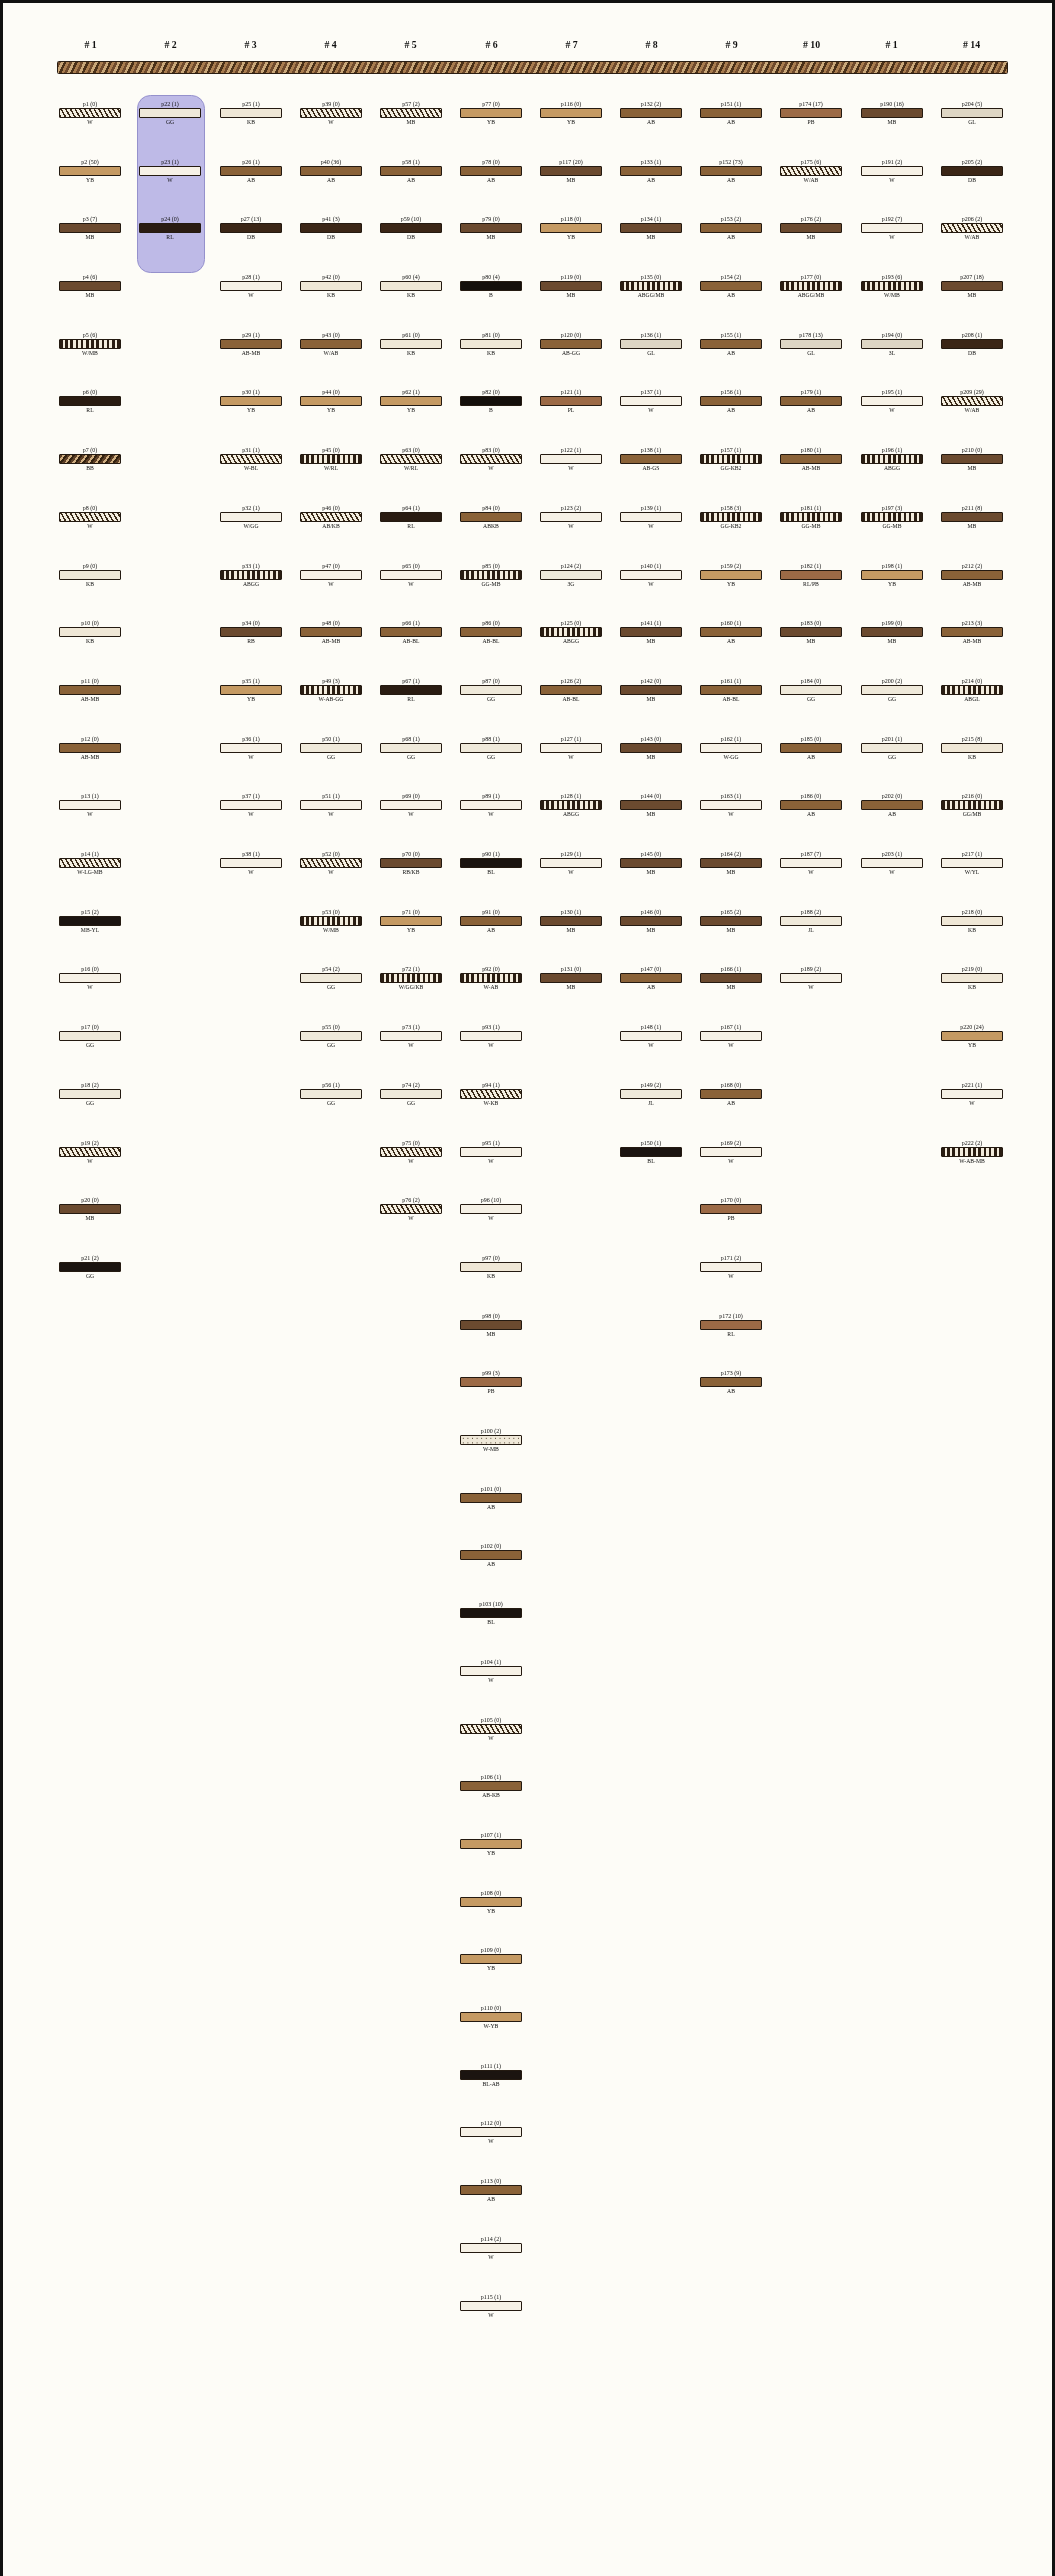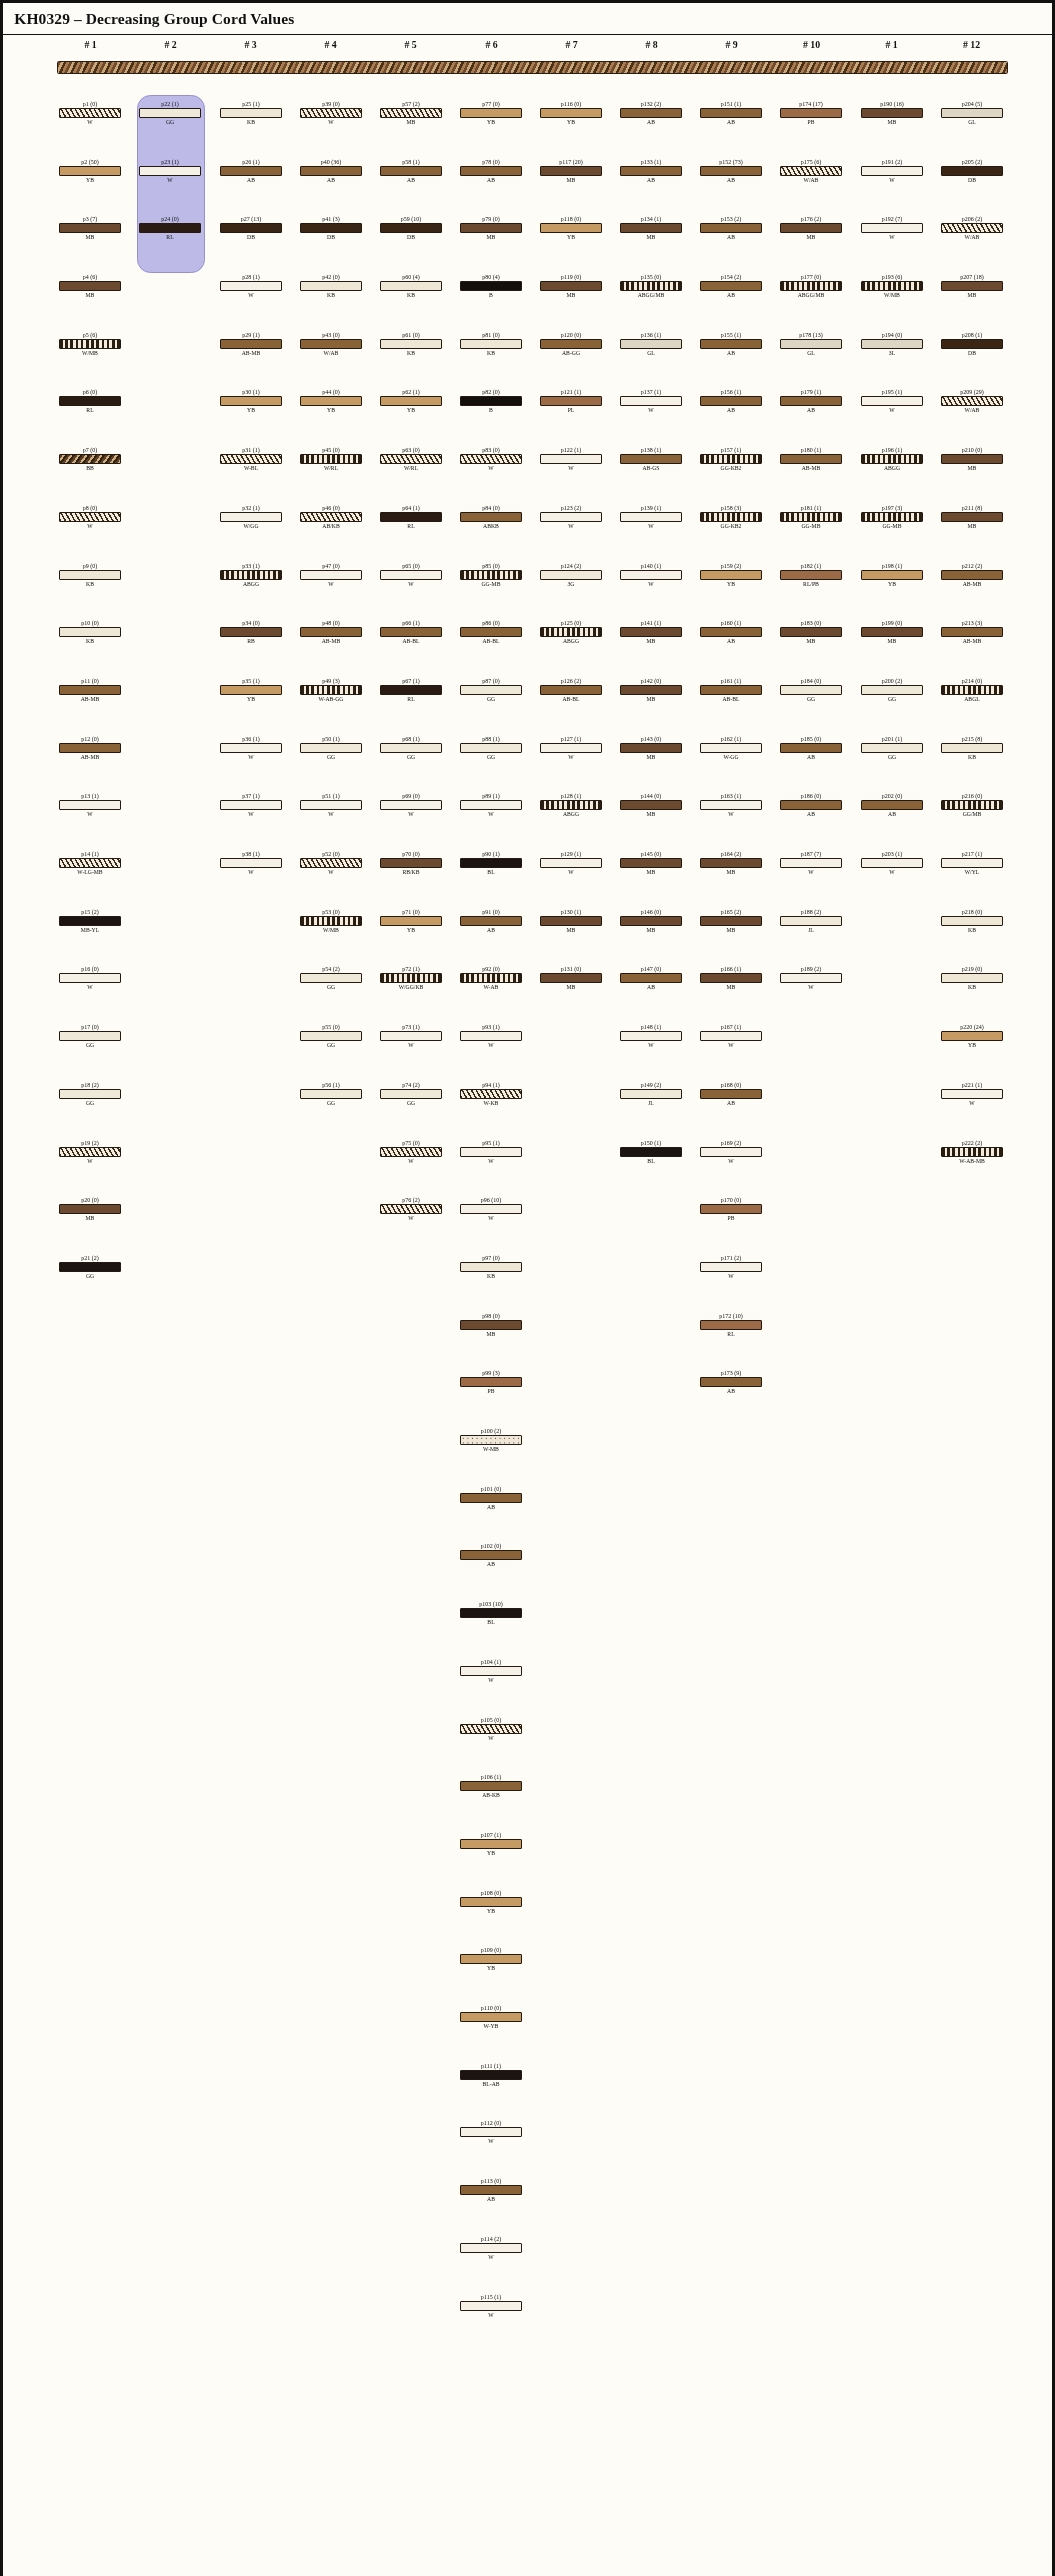--- a/index.html
+++ b/index.html
@@ -145,37 +145,34 @@
     border:0.8px solid #8d88c9;
     border-radius:13.4px;
     opacity:.92;
   }
 </style>
 </head>
 <body>
 
 <div id="page">
 
-  <div id="title-bar">
-    <div id="title-text">KH0329 – Decreasing Group Cord Values</div>
-  </div>
 
   <div id="col-headers">
       <div class="col-head" style="left: 49px;"># 1</div>
       <div class="col-head" style="left: 129px;"># 2</div>
       <div class="col-head" style="left: 209px;"># 3</div>
       <div class="col-head" style="left: 289px;"># 4</div>
       <div class="col-head" style="left: 369px;"># 5</div>
       <div class="col-head" style="left: 450px;"># 6</div>
       <div class="col-head" style="left: 530px;"># 7</div>
       <div class="col-head" style="left: 610px;"># 8</div>
       <div class="col-head" style="left: 690px;"># 9</div>
       <div class="col-head" style="left: 770px;"># 10</div>
       <div class="col-head" style="left: 850px;"># 1</div>
-      <div class="col-head" style="left: 930px;"># 12</div>
+      <div class="col-head" style="left: 930px;"># 14</div>
     </div>
 
   <div id="highlight-box" style="left: 134px; top: 92px; width: 66px; height: 176px; background: rgb(185, 181, 230);"></div>
 
   <div id="primary-cord"></div>
 
   <div id="columns-layer">
       <div class="knot-cell" style="left: 46px; top: 98px;">
         <div class="kc-label">p1 (0)</div>
         <div class="kc-cord c-diag"></div>

